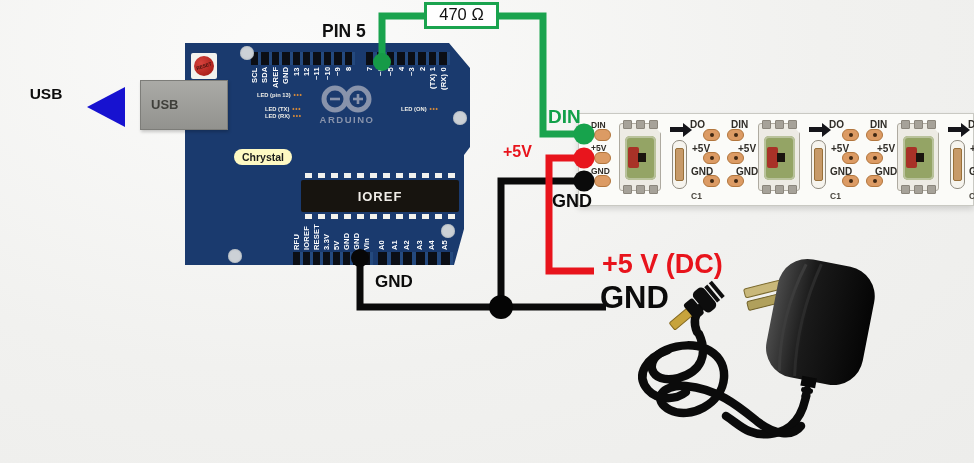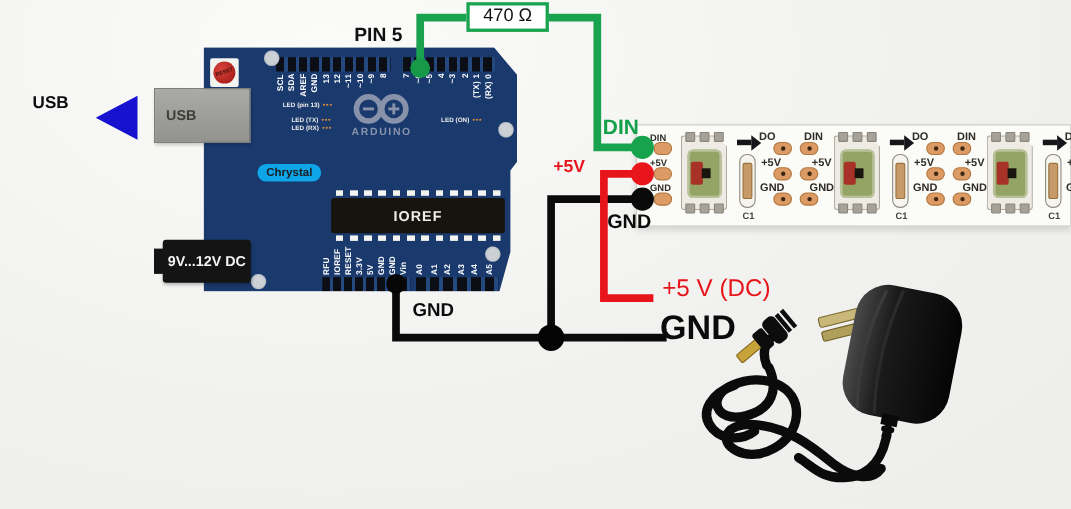--- a/index.html
+++ b/index.html
@@ -24,21 +24,21 @@
   .lb1{left:4px;top:71px}.lb2{left:17px;top:71px}.lb3{left:30px;top:71px}
   .ledchip{position:absolute;left:5px;top:12px;width:31px;height:44px;border-radius:5px;background:#94a465;
     box-shadow:inset 0 0 0 2px #b9c29b}
   .ledchip::before{content:'';position:absolute;left:3px;top:11px;width:11px;height:21px;background:#a83227;border-radius:2px}
   .ledchip::after{content:'';position:absolute;left:13px;top:17px;width:8px;height:9px;background:#1a140e}
   .sarrow{position:absolute;left:51px;top:13px;width:13px;height:5px;background:#15151a}
   .sarrow::after{content:'';position:absolute;left:13px;top:-4.5px;border-left:9px solid #15151a;
     border-top:7px solid transparent;border-bottom:7px solid transparent}
   .scap{position:absolute;left:53px;top:26px;width:15px;height:49px;border:1px solid #908b80;border-radius:7px;background:#f6f4ee}
   .scap i{position:absolute;left:2px;top:7px;width:9px;height:33px;background:#c79a69;border:1px solid #997039;border-radius:2px}
-  .caplbl{position:absolute;left:56px;top:77px;font-size:8.5px;font-weight:bold;color:#4a463f}
+  .caplbl{position:absolute;left:72px;top:77px;font-size:8.5px;font-weight:bold;color:#4a463f}
   .pad{position:absolute;width:17px;height:12px;border-radius:6px;background:#dc9b64;border:1px solid #b2763d}
   .pad.via::after{content:'';position:absolute;left:5.5px;top:3px;width:4px;height:4px;border-radius:50%;background:#3f2813}
   .co{left:84px}.ci{left:108px}.r1{top:15px}.r2{top:38px}.r3{top:61px}
   .plabel{position:absolute;font-size:10px;font-weight:bold;color:#2f2c27;white-space:nowrap}
   .pl-do{left:71px;top:5px}.pl-din{left:112px;top:5px}
   .pl-vo{left:73px;top:29px}.pl-vi{left:119px;top:29px}
   .pl-go{left:72px;top:52px}.pl-gi{left:117px;top:52px}
 
   
   .board{position:absolute;left:185px;top:43px;width:285px;height:222px;background:#1a3a6e;z-index:2;
@@ -60,21 +60,21 @@
   .pbl span,.pbr span{text-align:left}
   .ledrow{position:absolute;display:flex;gap:4px;align-items:center;color:#efeee8;font-weight:bold;font-size:8px;
     white-space:nowrap;transform:scale(.72);transform-origin:top left}
   .ldots{color:#d5893a;font-style:normal;letter-spacing:1px;font-size:9px;line-height:1}
   .lrow1{left:72px;top:49px}.lrow2{left:80px;top:63px}.lrow3{left:80px;top:70px}.lrowon{left:216px;top:63px}
   .reset{position:absolute;left:6px;top:10px;width:26px;height:26px;background:#f2f2ee;border-radius:2px}
   .rbtn{position:absolute;inset:3px;border-radius:50%;background:radial-gradient(circle at 35% 35%,#d6423c,#9c1410);
     display:flex;align-items:center;justify-content:center;overflow:hidden}
   .rbtn span{font-size:6px;font-weight:bold;color:#41100c;transform:rotate(-18deg) scale(.8)}
   .logo{position:absolute;left:131px;top:41px}
-  .pill{position:absolute;left:49px;top:106px;padding:2px 8px;background:#0ea5e9;border-radius:9px;
+  .pill{position:absolute;left:49px;top:106px;padding:2px 8px;background:#fef9c3;border-radius:9px;
     font-size:10.5px;font-weight:bold;color:#1c1c1c}
   .chip{position:absolute;left:116px;top:137px;width:158px;height:32px;background:#17140f;border-radius:2px;
     display:flex;align-items:center;justify-content:center;font-size:13px;font-weight:bold;color:#f0ede8;letter-spacing:1px}
   .chip-pins{position:absolute;left:120px;width:150px;height:5px;
     background:repeating-linear-gradient(90deg,#f2f2ee 0 7px,transparent 7px 13px)}
   .cpt{top:130px}.cpb{top:171px}
   .hole{position:absolute;width:14px;height:14px;border-radius:50%;background:#ccd1d6;box-shadow:inset 0 0 2px #96a0ab}
   .h1{left:55px;top:3px}.h2{left:268px;top:68px}.h3{left:43px;top:206px}.h4{left:256px;top:181px}
 
   
@@ -98,21 +98,21 @@
 
   
   .flabel{position:absolute;z-index:6;white-space:nowrap}
   .pin6{left:322px;top:21px;font-size:17.5px;font-weight:bold;color:#101010}
   .rbox{left:424px;top:2px;width:75px;height:27px;border:3px solid #1aa34e;background:#fff;
     display:flex;justify-content:center;font-size:16.5px;color:#111}
   .dinlbl{left:548px;top:106px;font-size:19px;font-weight:bold;color:#12a04a}
   .v5s{left:503px;top:143px;font-size:16px;font-weight:bold;color:#e8141c}
   .gnds{left:552px;top:191px;font-size:18px;font-weight:bold;color:#0b0b0b}
   .gnda{left:375px;top:272px;font-size:17px;font-weight:bold;color:#0b0b0b}
-  .v5big{left:602px;top:249px;font-size:22px;font-weight:normal;color:#e8141c}
+  .v5big{left:602px;top:249px;font-size:27px;font-weight:bold;color:#e8141c}
   .gndbig{left:600px;top:280px;font-size:31px;font-weight:bold;color:#0b0b0b}
 </style>
 </head>
 <body>
 
 <div class="canvas">
 
   <div class="strip">
     <div class="inwrap">
 
@@ -301,23 +301,20 @@
         <span>A5</span>
       </div>
     <i class="hole h1"></i>
     <i class="hole h2"></i>
     <i class="hole h3"></i>
     <i class="hole h4"></i>
   </div>
 
   <div class="usb">
       <span>USB</span>
-    </div>
-  <div class="jack">
-      <span>9V...12V DC</span>
     </div>
 
   <div class="computer">
     <div>USB</div>
   </div>
   <div class="bluearrow"></div>
 
   <svg class="overlay" width="974" height="463" viewBox="0 0 974 463">
     <defs>
       <linearGradient id="adg" x1="0" y1="0" x2="1" y2="0">

